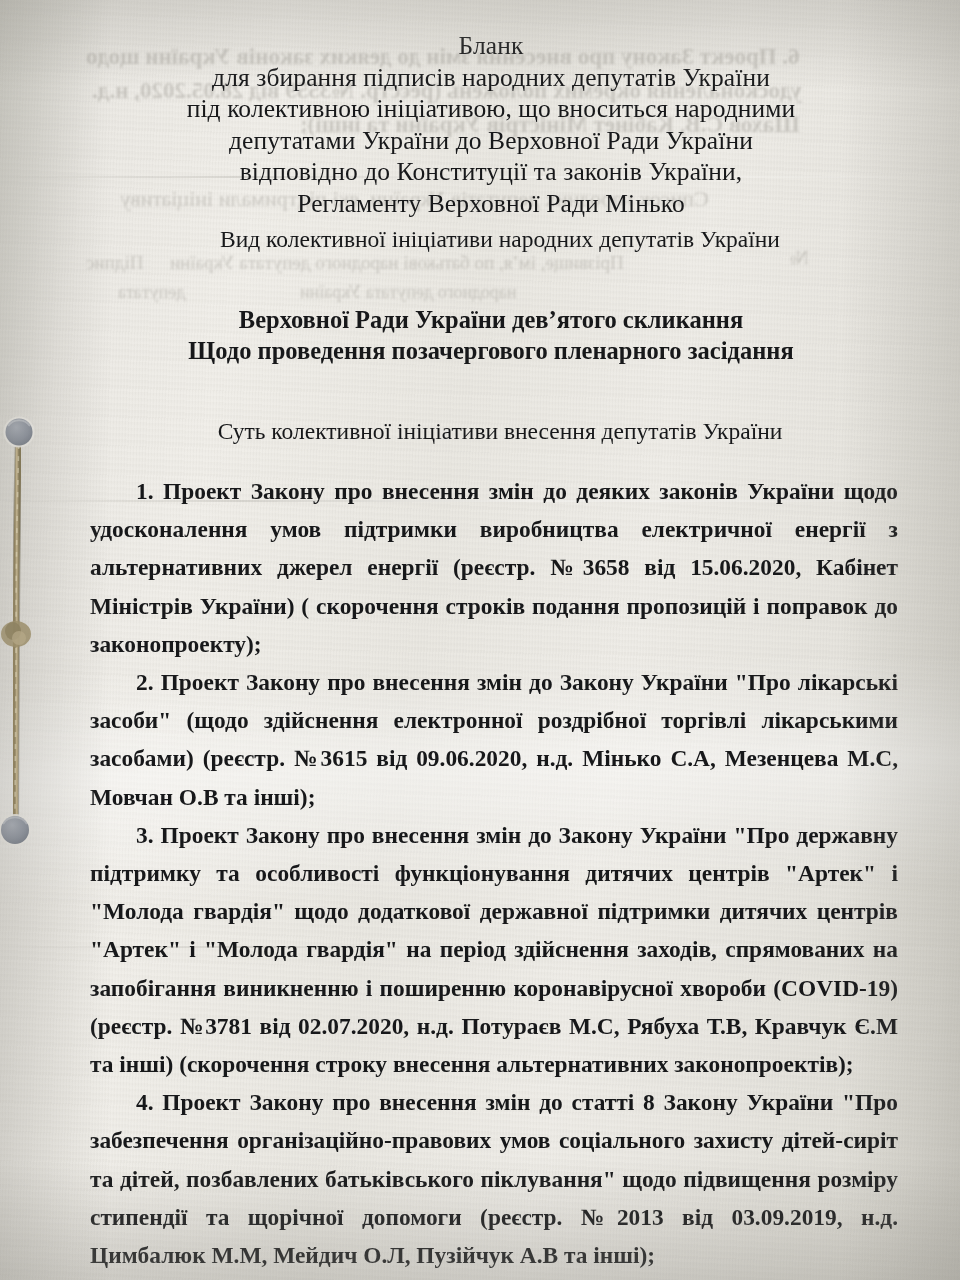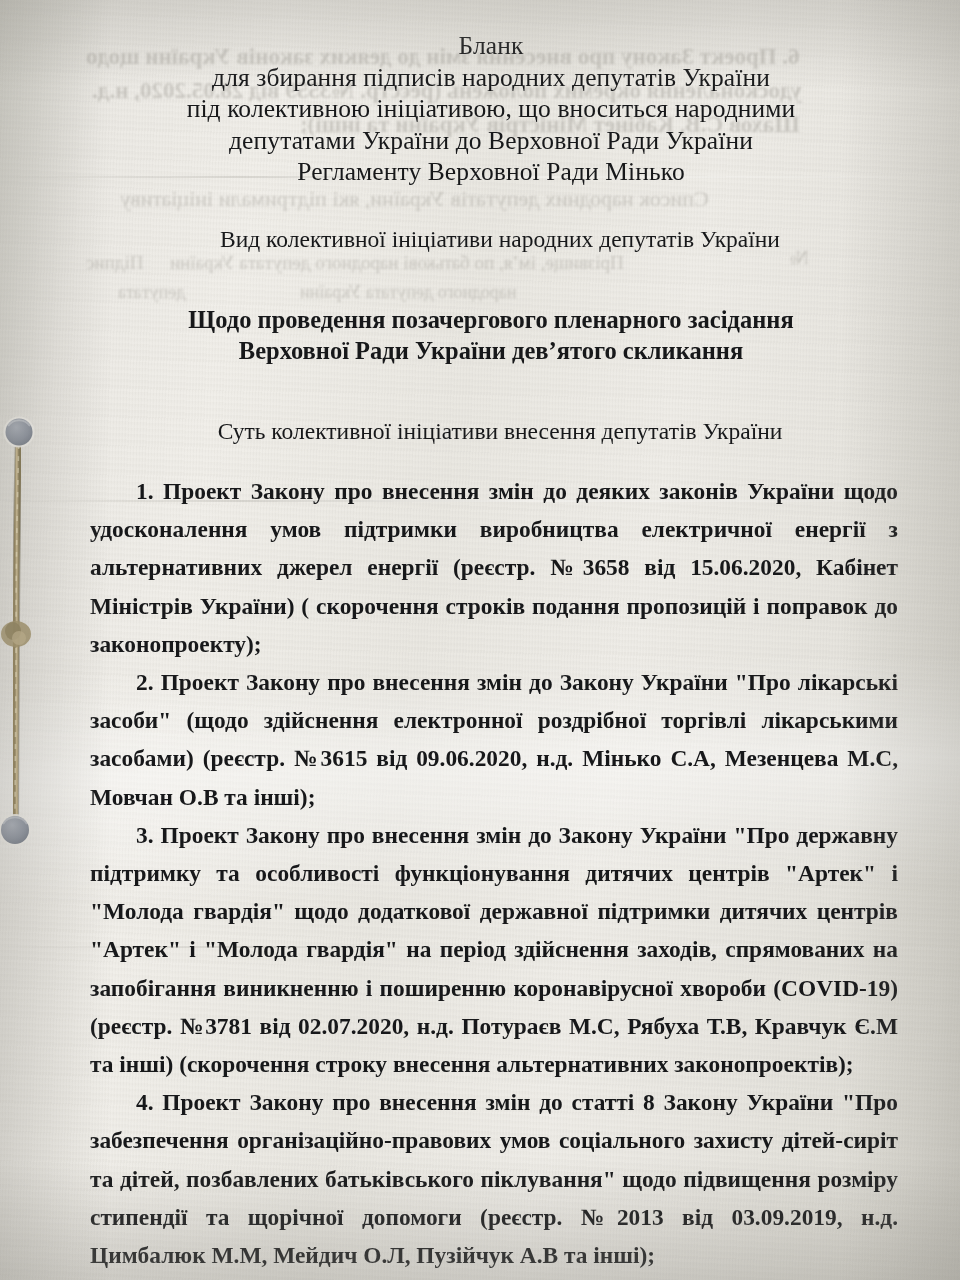--- a/index.html
+++ b/index.html
@@ -197,28 +197,29 @@
 
   <div class="sheen"></div>
 
   <div class="doc">
 
     <div class="title-block">
       <span class="ln">Бланк</span>
       <span class="ln">для збирання підписів народних депутатів України</span>
       <span class="ln">під колективною ініціативою, що  вноситься  народними</span>
       <span class="ln">депутатами України до Верховної Ради України</span>
+      <span class="ln">відповідно до Конституції та законів України,</span>
       <span class="ln">Регламенту Верховної Ради Мінько</span>
     </div>
 
     <div class="section-label" id="vyd-label">Вид колективної ініціативи народних депутатів України</div>
 
     <div class="subject-heading">
+      <span class="ln">Верховної Ради України дев’ятого скликання</span>
       <span class="ln">Щодо проведення позачергового пленарного засідання</span>
-      <span class="ln">Верховної Ради України дев’ятого скликання</span>
     </div>
 
     <div class="section-label" id="sut-label">Суть колективної ініціативи внесення депутатів України</div>
 
     <div class="items" id="items-list">
         <p class="item ink-soft">1. Проект Закону про внесення змін до деяких законів України щодо удосконалення умов підтримки виробництва електричної енергії з альтернативних джерел енергії (реєстр. №3658 від 15.06.2020, Кабінет Міністрів України) ( скорочення строків подання пропозицій і поправок до законопроекту);</p>
         <p class="item ink-soft">2. Проект Закону про внесення змін до Закону України "Про лікарські засоби" (щодо здійснення електронної роздрібної торгівлі лікарськими засобами) (реєстр. №3615 від 09.06.2020, н.д. Мінько С.А, Мезенцева М.С, Мовчан О.В та інші);</p>
         <p class="item ink-soft">3. Проект Закону про внесення змін до Закону України "Про державну підтримку та особливості функціонування дитячих центрів "Артек" і "Молода гвардія" щодо додаткової державної підтримки дитячих центрів "Артек" і "Молода гвардія" на період здійснення заходів, спрямованих на запобігання виникненню і поширенню коронавірусної хвороби (COVID-19) (реєстр. №3781 від 02.07.2020, н.д. Потураєв М.С, Рябуха Т.В, Кравчук Є.М та інші) (скорочення строку внесення альтернативних законопроектів);</p>
         <p class="item ink-soft">4. Проект Закону про внесення змін до статті 8 Закону України "Про забезпечення організаційно-правових умов соціального захисту дітей-сиріт та дітей, позбавлених батьківського піклування" щодо підвищення розміру стипендії та щорічної допомоги (реєстр. №2013 від 03.09.2019, н.д. Цимбалюк М.М, Мейдич О.Л, Пузійчук А.В та інші);</p>
         <p class="item ink-soft">5. Проект Закону про внесення змін до Податкового кодексу України щодо функціонування електронного кабінету та спрощення роботи фізичних осіб-підприємців (реєстр. №2524 від 04.12.2019, н.д. Железняк Я.І, Гетманцев Д.О, Холодов А.І та інші);</p>

